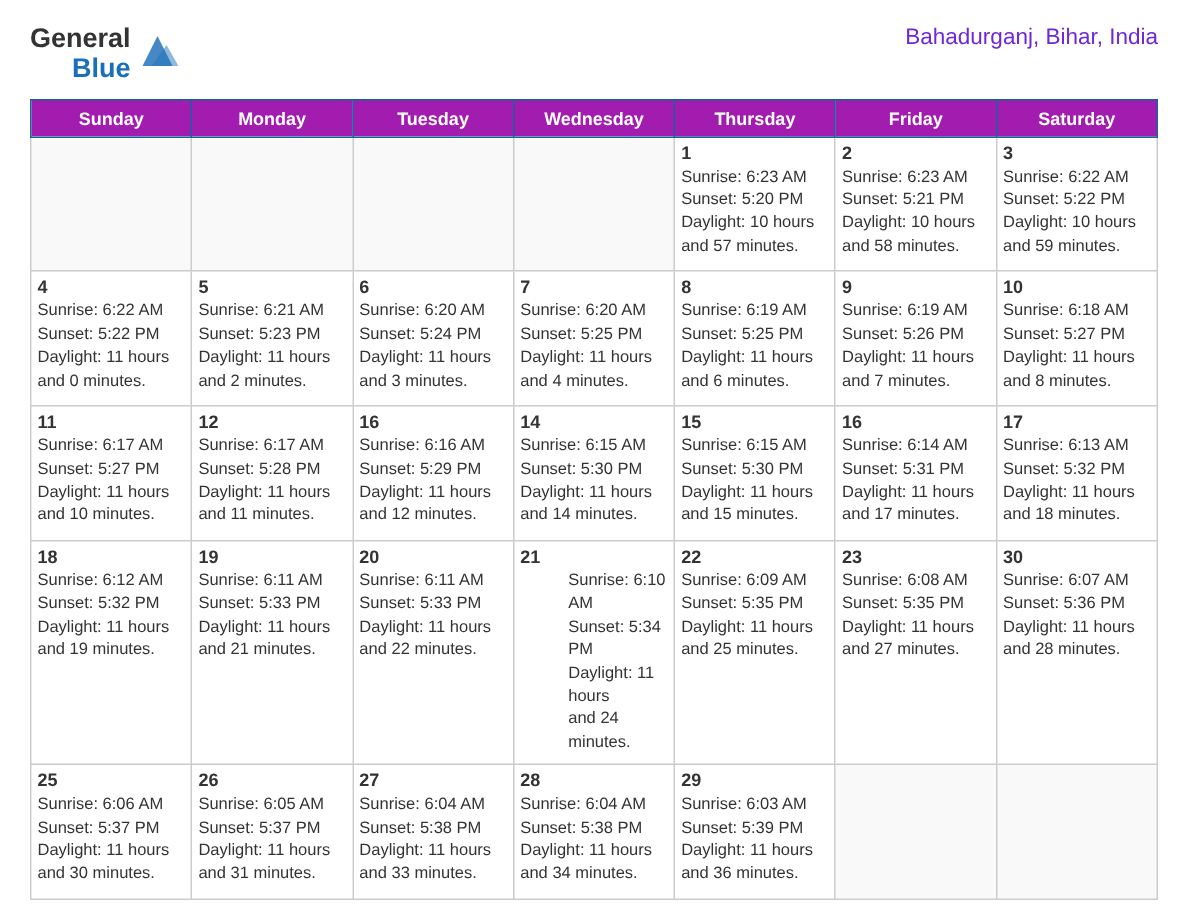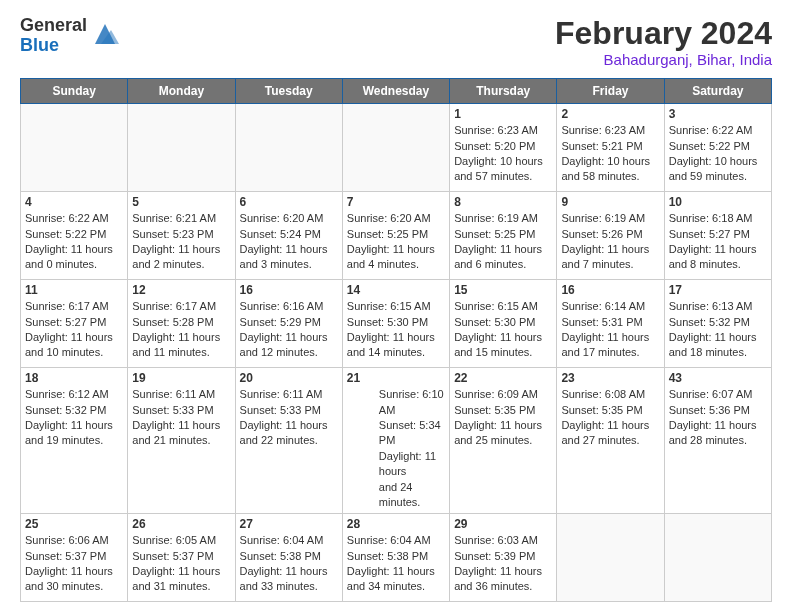--- a/index.html
+++ b/index.html
@@ -28,21 +28,21 @@
       align-items: center;
       gap: 0;
     }
     .logo-text {
       font-size: 18px;
       font-weight: bold;
       color: #333;
       line-height: 1.1;
     }
     .logo-text .general { display: block; }
-    .logo-text .blue { display: block; color: #1a6fbb; }
+    .logo-text .blue { display: block; color: #1a6fbb; text-align: right; }
     .logo-icon {
       width: 28px;
       height: 28px;
       margin-left: 4px;
       margin-top: -4px;
     }
     .title-block {
       text-align: right;
     }
     .main-title {
@@ -56,21 +56,21 @@
       color: #6d28d9;
     }
     .calendar {
       flex: 1;
       border: 1px solid #ccc;
       border-collapse: collapse;
       width: 100%;
       table-layout: fixed;
     }
     .calendar thead tr th {
-      background: #737373;
+      background: #a21caf;
       color: #fff;
       font-size: 12px;
       font-weight: bold;
       padding: 5px 4px;
       border: 1px solid #1a5fa0;
       text-align: center;
     }
     .calendar tbody tr td {
       border: 1px solid #ccc;
       vertical-align: top;
@@ -107,21 +107,20 @@
       <div class="logo-text">
         <span class="general">General</span>
         <span class="blue">Blue</span>
       </div>
       <svg class="logo-icon" viewBox="0 0 28 28">
         <polygon points="4,24 14,4 24,24" fill="#2473bb" opacity="0.85"></polygon>
         <polygon points="10,24 20,10 28,24" fill="#2473bb" opacity="0.5"></polygon>
       </svg>
     </div>
     <div class="title-block">
-      <div class="main-title">February 2024</div>
       <div class="subtitle">Bahadurganj, Bihar, India</div>
     </div>
   </div>
 
   <table class="calendar">
     <thead>
       <tr>
       <th>Sunday</th>
           <th>Monday</th>
           <th>Tuesday</th>
@@ -298,21 +297,21 @@
 and 25 minutes.</div>
           </td>
           <td>
             <span class="day-num">23</span>
             <div class="day-info" style="white-space: pre-line;">Sunrise: 6:08 AM
 Sunset: 5:35 PM
 Daylight: 11 hours
 and 27 minutes.</div>
           </td>
           <td>
-            <span class="day-num">43</span>
+            <span class="day-num">30</span>
             <div class="day-info" style="white-space: pre-line;">Sunrise: 6:07 AM
 Sunset: 5:36 PM
 Daylight: 11 hours
 and 28 minutes.</div>
           </td>
         </tr>
         <tr>
           <td>
             <span class="day-num">25</span>
             <div class="day-info" style="white-space: pre-line;">Sunrise: 6:06 AM

